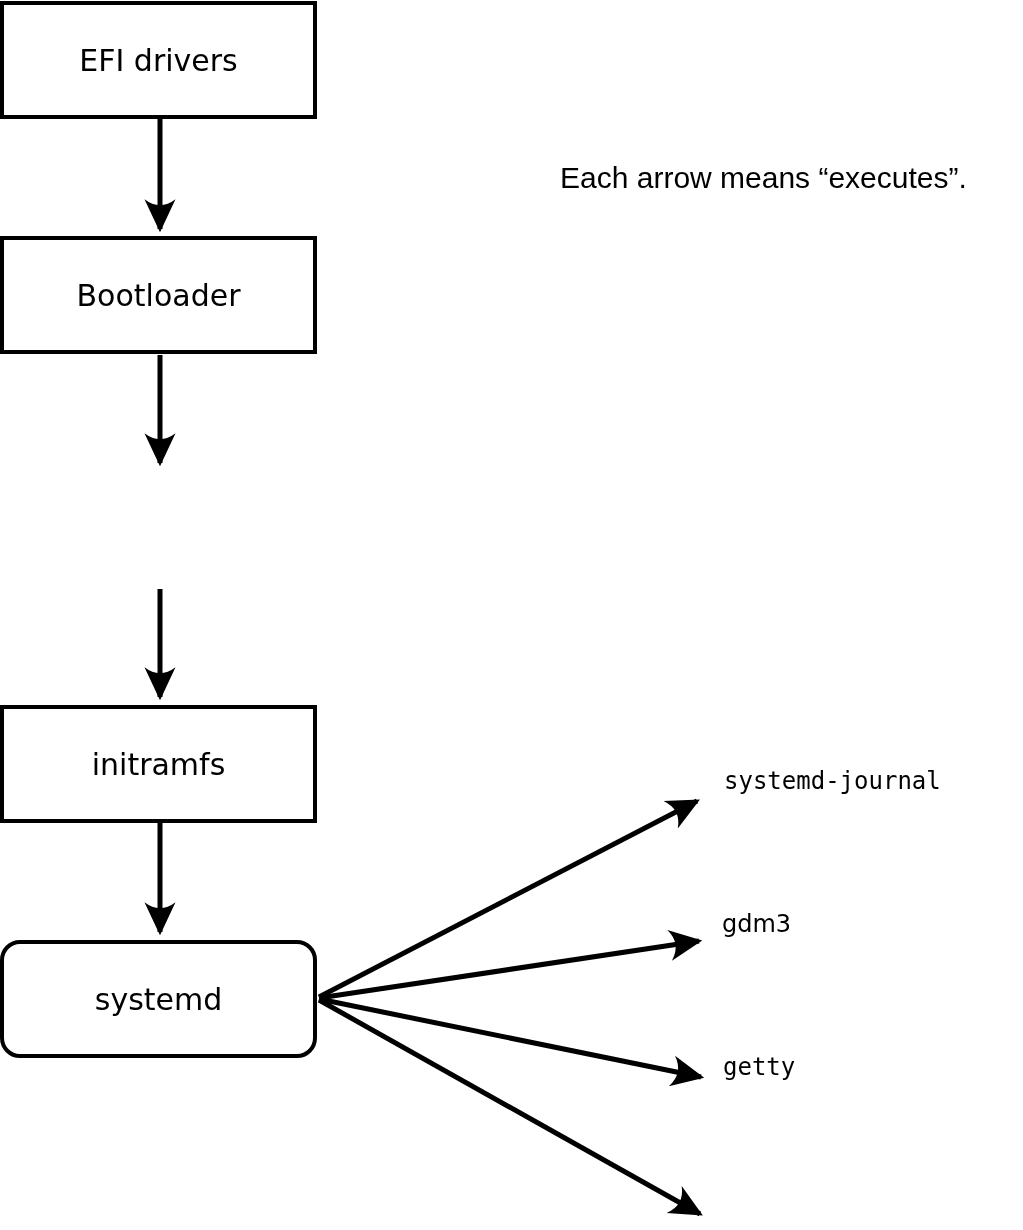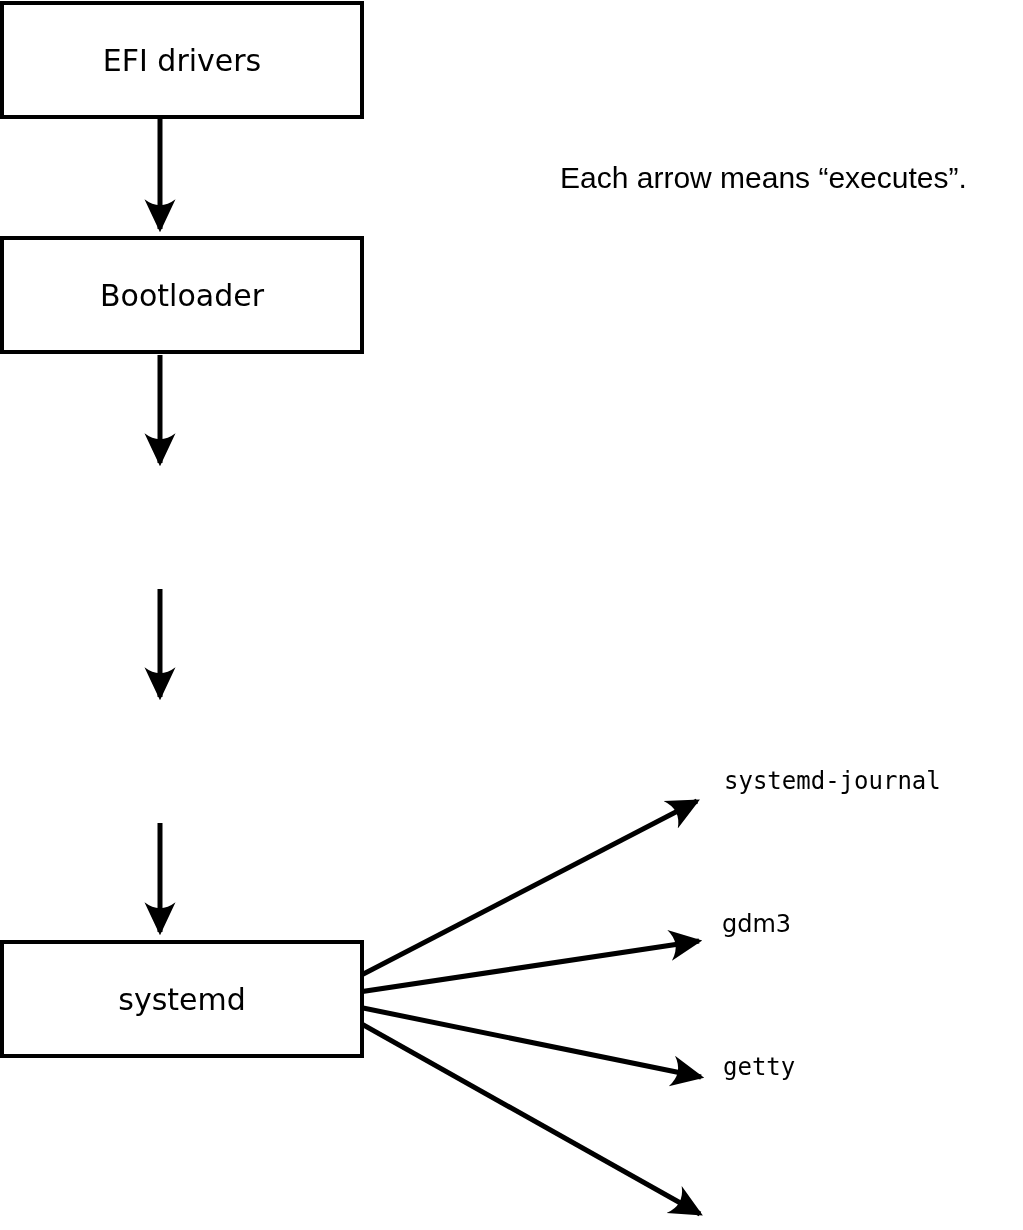--- a/index.html
+++ b/index.html
@@ -19,36 +19,36 @@
   .arrows {
     position: absolute;
     left: 0;
     top: 0;
     width: 1023px;
     height: 1230px;
   }
   .node {
     position: absolute;
     left: 0;
-    width: 364px;
+    width: 317px;
     height: 118px;
     border: 4px solid #000000;
     box-sizing: border-box;
     background: #ffffff;
     display: flex;
     align-items: center;
     justify-content: center;
     font-size: 30px;
     font-family: "DejaVu Sans", sans-serif;
   }
   .node-efi        { top: 1px; }
   .node-bootloader { top: 236px; }
   .node-kernel     { top: 471px; }
   .node-initramfs  { top: 705px; }
-  .node-systemd    { top: 940px; }
+  .node-systemd    { top: 940px; border-radius: 20px; }
 
   .proc-label {
     position: absolute;
     font-size: 24px;
     white-space: nowrap;
     line-height: 1.15;
   }
   .mono { font-family: "DejaVu Sans Mono", monospace; }
   .sans { font-family: "DejaVu Sans", sans-serif; }
 
@@ -90,20 +90,23 @@
   </svg>
 
   <div class="annotation">Each arrow means “executes”.</div>
 
   <div class="node node-efi">
     <span>EFI drivers</span>
   </div>
   <div class="node node-bootloader">
     <span>Bootloader</span>
   </div>
+  <div class="node node-initramfs">
+    <span>initramfs</span>
+  </div>
   <div class="node node-systemd">
     <span>systemd</span>
   </div>
 
   <div class="proc-label mono label-journal">systemd-journal</div>
   <div class="proc-label sans label-gdm3">gdm3</div>
   <div class="proc-label mono label-getty">getty</div>
   <div class="proc-label sans label-sshd">sshd</div>
 
 </div>

